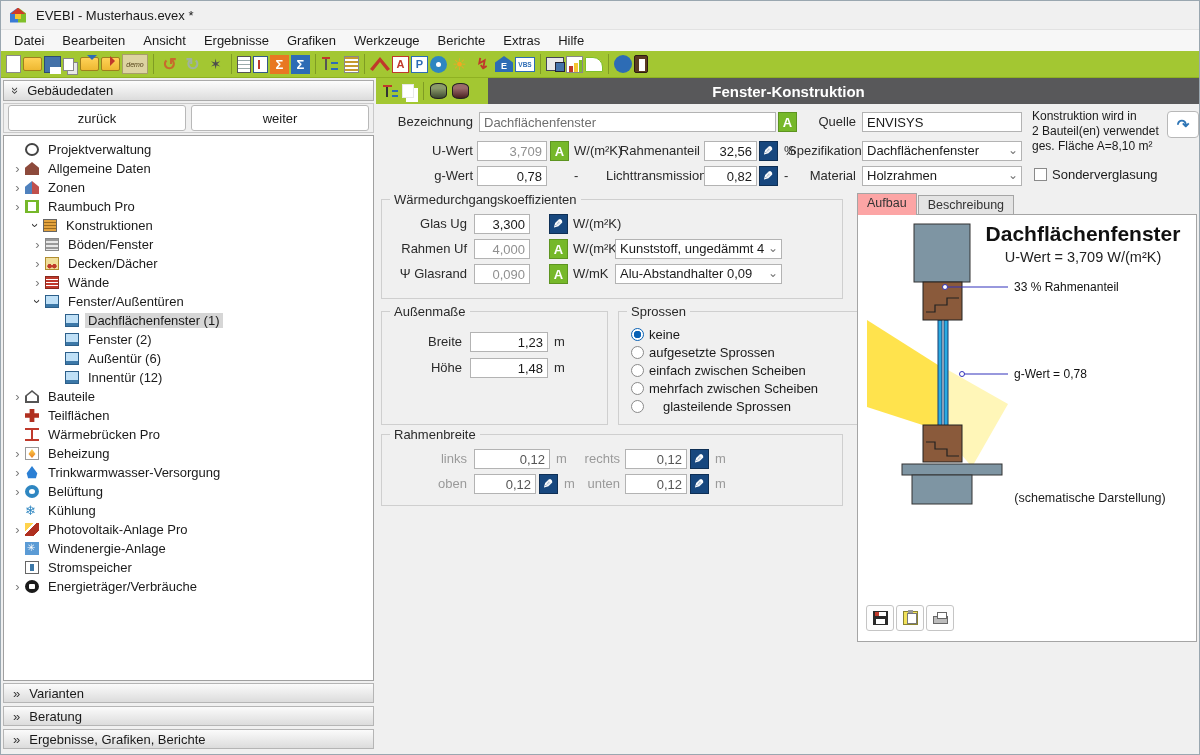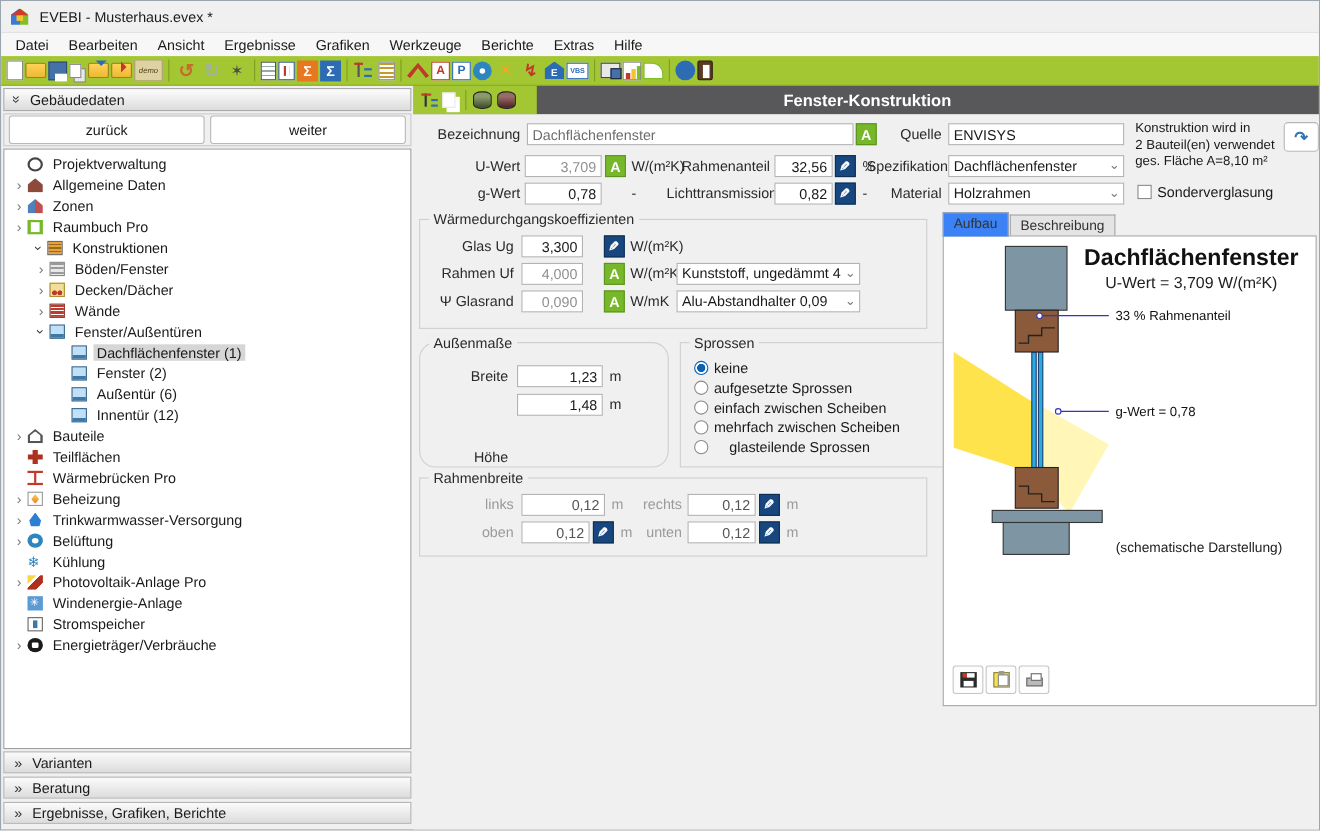--- a/index.html
+++ b/index.html
@@ -139,21 +139,21 @@
   .g-drop{left:233px;width:167px;}
   .radio{position:absolute;width:13px;height:13px;border-radius:50%;border:1px solid #8a8a8a;background:#fff;box-sizing:border-box;}
   .radio.sel{border:1px solid #0a62b5;background:radial-gradient(circle,#0a62b5 0 3.5px,#fff 4px);}
   .radio-label{position:absolute;font-size:13px;color:#1a1a1a;line-height:14px;}
   .checkbox{position:absolute;width:13px;height:13px;border:1px solid #8a8a8a;background:#fff;box-sizing:border-box;}
   #usage-note{position:absolute;left:656px;top:5px;width:150px;font-size:12px;color:#1a1a1a;line-height:15px;}
   #refresh-btn{position:absolute;left:791px;top:7px;width:30px;height:25px;background:#fff;border:1px solid #b8b8b8;border-radius:4px;display:flex;align-items:center;justify-content:center;color:#2e75b6;font-weight:bold;font-size:15px;}
   
   #tabs{position:absolute;left:481px;top:92px;display:flex;align-items:flex-end;height:19px;}
   .tab{font-size:12.5px;padding:2px 9px;border:1px solid #a5a5a5;border-bottom:none;background:#e4e4e4;color:#333;margin-right:1px;height:15px;line-height:14px;}
-  .tab.active{background:#3b82f6;font-weight:normal;height:17px;position:relative;z-index:2;}
+  .tab.active{background:#fca5a5;font-weight:normal;height:17px;position:relative;z-index:2;}
   #right-panel{position:absolute;left:481px;top:110px;width:340px;height:428px;background:#fff;border:1px solid #a5a5a5;box-sizing:border-box;z-index:1;}
   .mini-btn{position:absolute;bottom:10px;width:26px;height:24px;background:#fdfdfd;border:1px solid #c5c5c5;border-radius:3px;display:flex;align-items:center;justify-content:center;}
   .mi{position:relative;width:15px;height:14px;box-sizing:border-box;}
   .mi-floppy{background:#2a2a2a;}
   .mi-floppy::before{content:'';position:absolute;left:2px;top:1px;width:11px;height:4px;background:linear-gradient(90deg,#c0392b 0 4px,#fff 4px);}
   .mi-floppy::after{content:'';position:absolute;left:3px;bottom:1px;width:9px;height:5px;background:#fff;}
   .mi-clipboard{background:#f2e25a;border:1px solid #8a8330;}
   .mi-clipboard::before{content:'';position:absolute;left:4px;top:-2px;width:5px;height:3px;background:#999;}
   .mi-clipboard::after{content:'';position:absolute;right:0px;bottom:0px;width:8px;height:9px;background:#fff;border:1px solid #777;}
   .mi-printer{background:#bbb;border:1px solid #666;height:8px;margin-top:4px;}
@@ -450,30 +450,30 @@
             <div class="g-row" style="top: 64px;">
               <span class="g-label">Ψ Glasrand</span>
               <input class="finput num g-input ro" value="0,090" style="">
               <span class="badge badge-a g-badge">A</span>
               <span class="unit g-unit">W/mK</span>
               <div class="dropdown g-drop"><span class="dd-text">Alu-Abstandhalter 0,09</span><span class="dd-chev">⌄</span></div>
             </div>
           </div>
       </div>
 
-      <div class="groupbox" style="left:5px;top:207px;width:227px;height:114px;border-radius:15px;">
+      <div class="groupbox" style="left:5px;top:207px;width:227px;height:114px;">
         <span class="gb-title">Außenmaße</span>
         <div id="aussen-rows">
             <div class="g-row" style="top: 20px;">
               <span class="g-label" style="width: 80px;">Breite</span>
               <input class="finput num" value="1,23" style="position: absolute; left: 88px; top: 0px; width: 78px;">
               <span class="unit" style="left: 172px;">m</span>
             </div>
             <div class="g-row" style="top: 46px;">
-              <span class="g-label" style="width: 80px; margin-top: 48px;">Höhe</span>
+              <span class="g-label" style="width: 80px;">Höhe</span>
               <input class="finput num" value="1,48" style="position: absolute; left: 88px; top: 0px; width: 78px;">
               <span class="unit" style="left: 172px;">m</span>
             </div>
           </div>
       </div>
 
       <div class="groupbox" style="left:242px;top:207px;width:268px;height:114px;">
         <span class="gb-title">Sprossen</span>
         <div id="sprossen-radios">
             <span class="radio sel" style="left: 12px; top: 16px;"></span>

